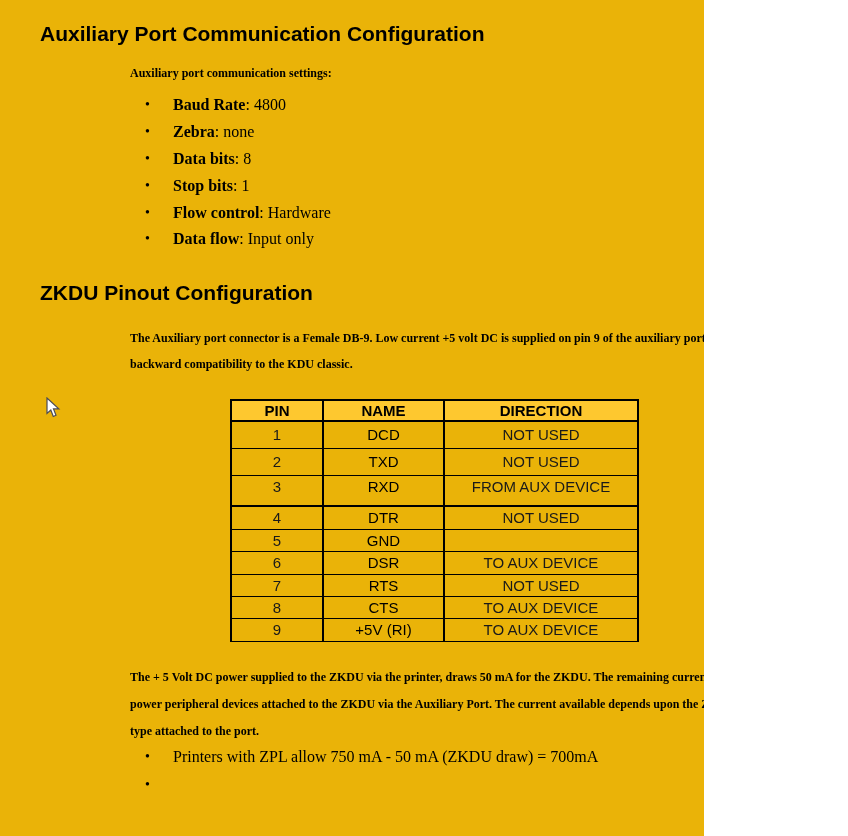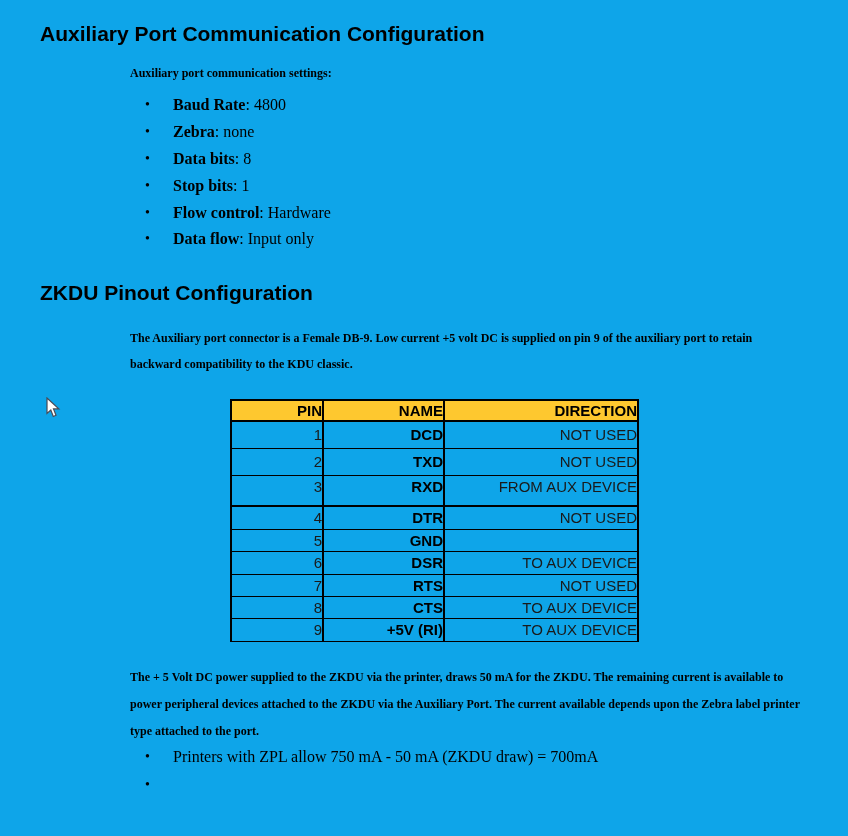--- a/index.html
+++ b/index.html
@@ -1,22 +1,22 @@
 <!DOCTYPE html>
 <html style="--th-bg: #FEC82F; --border: #000000;"><head>
 <meta charset="utf-8">
 <style>
   :root { --th-bg: #FEC82F; --border: #000; }
   * { margin: 0; padding: 0; box-sizing: border-box; }
   html, body { background: #fff; }
   .page {
     position: relative;
-    width: 848px;
+    width: 704px;
     height: 836px;
-    background: #0ea5e9;
+    background: #eab308;
     overflow: hidden;
     font-family: "Liberation Serif", serif;
     color: #000;
   }
   .h-title {
     position: absolute;
     left: 40px;
     font-family: "Liberation Sans", sans-serif;
     font-weight: bold;
     font-size: 21px;
@@ -60,38 +60,38 @@
     border-collapse: collapse;
     table-layout: fixed;
     width: 407px;
     font-family: "Liberation Sans", sans-serif;
   }
   .pinout-table col.c1 { width: 92px; }
   .pinout-table col.c2 { width: 121px; }
   .pinout-table col.c3 { width: 194px; }
   .pinout-table th, .pinout-table td {
     border: 2px solid var(--border);
-    text-align: right;
+    text-align: center;
     padding: 0;
     overflow: hidden;
   }
   .pinout-table th {
     background: var(--th-bg);
     font-weight: bold;
     font-size: 15px;
     height: 21px;
     color: #000;
   }
   .pinout-table td {
     font-size: 15px;
     color: #1a1a1a;
     border-top-width: 1px;
     border-bottom-width: 1px;
   }
-  .pinout-table td:nth-child(2) { font-weight: bold; color: #000; }
+  .pinout-table td:nth-child(2) { font-weight: normal; color: #000; }
   .pinout-table tr.r1 td { height: 27px; }
   .pinout-table tr.r2 td { height: 27px; }
   .pinout-table tr.r3 td { height: 31px; vertical-align: top; padding-top: 2px; border-bottom-width: 2px; }
   .pinout-table tr.r4 td { height: 23px; }
   .pinout-table tr.r5 td { height: 22px; }
   .pinout-table tr.r6 td { height: 23px; }
   .pinout-table tr.r7 td { height: 22px; }
   .pinout-table tr.r8 td { height: 22px; }
   .pinout-table tr.r9 td { height: 23px; }
 

